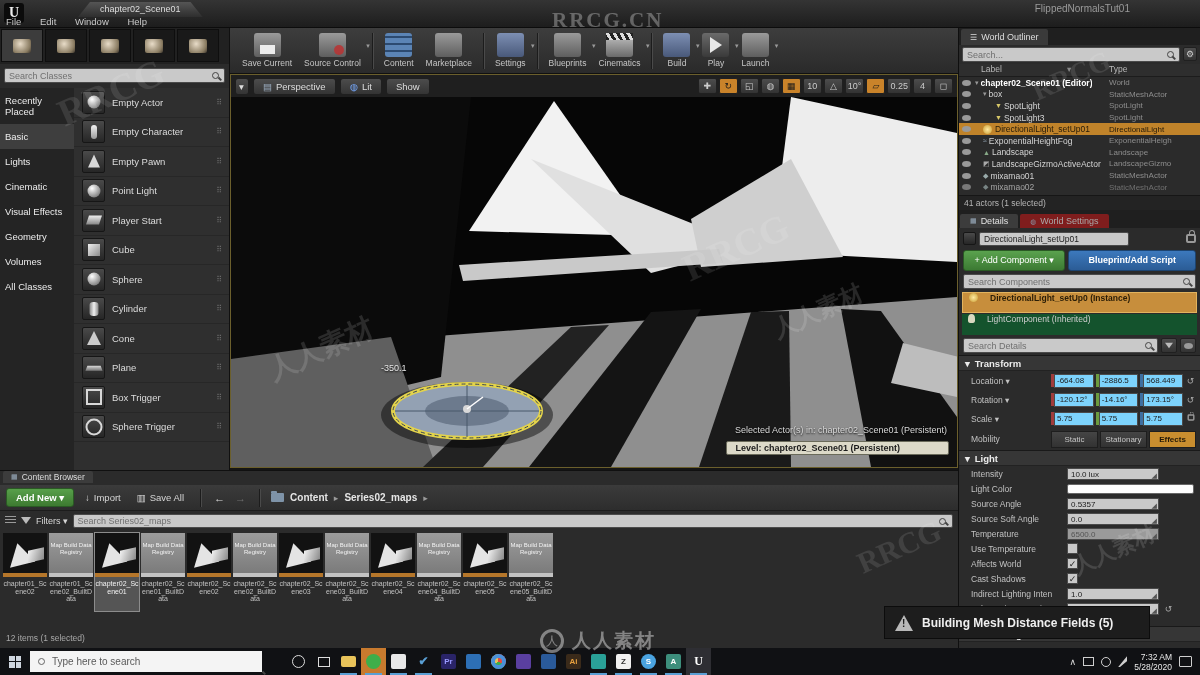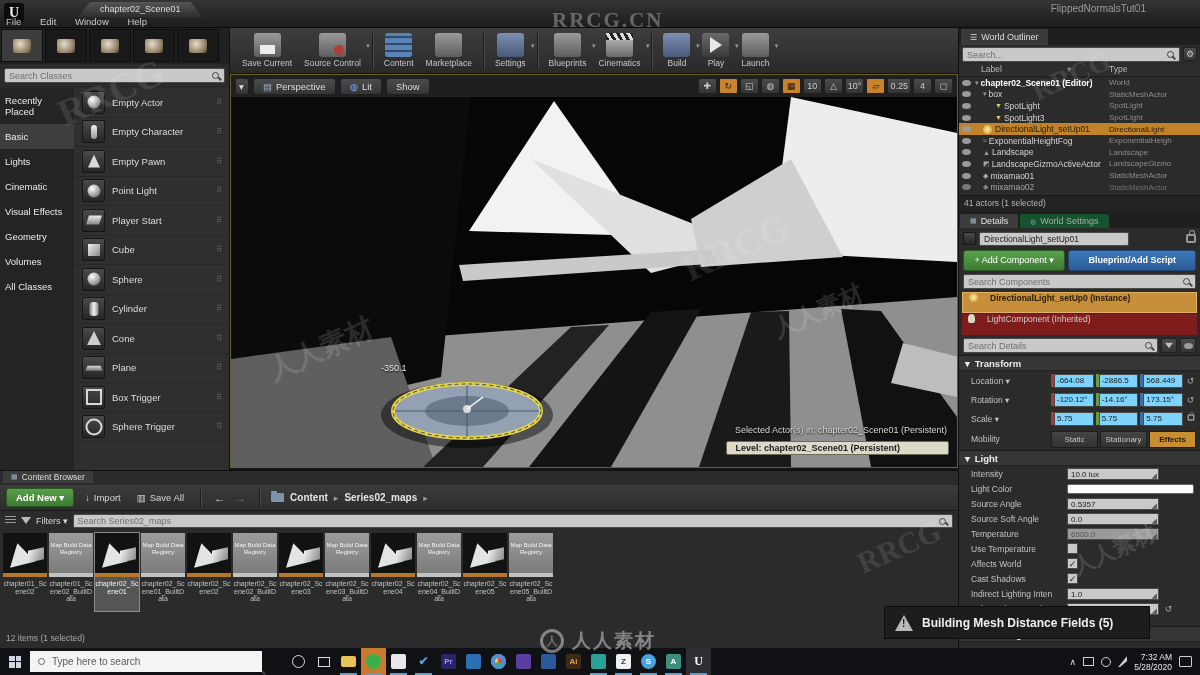--- a/index.html
+++ b/index.html
@@ -4,21 +4,21 @@
 <style>
 *{margin:0;padding:0;box-sizing:border-box;font-family:"Liberation Sans",sans-serif;}
 body{background:#000;}
 #stage{position:relative;width:1200px;height:675px;background:#151515;overflow:hidden;color:#ccc;font-size:11px;}
 
 .titlebar{position:absolute;left:0;top:0;width:1200px;height:28px;background:linear-gradient(#343434,#1d1d1d);border-bottom:1px solid #0c0c0c;}
 .uelogo{position:absolute;left:4px;top:3px;width:20px;height:20px;background:#0b0b0b;border-radius:3px;color:#eee;font-family:"Liberation Serif",serif;font-weight:bold;font-size:14px;text-align:center;line-height:20px;}
 .doctab{position:absolute;left:78px;top:2px;height:15px;padding:1px 22px;background:linear-gradient(#555,#2e2e2e);clip-path:polygon(12px 0,calc(100% - 12px) 0,100% 100%,0 100%);color:#ddd;font-size:9px;line-height:13px;}
 .menubar{position:absolute;left:6px;top:16px;font-size:9.5px;color:#c9c9c9;}
 .menubar span{margin-right:16px;cursor:default;}
-.wintitle{position:absolute;right:54px;top:3px;color:#9a9a9a;font-size:10px;}
+.wintitle{position:absolute;right:70px;top:3px;color:#9a9a9a;font-size:10px;}
 
 .modes{position:absolute;left:0;top:28px;width:230px;height:442px;background:#2b2b2b;border-right:1px solid #101010;}
 .modetabs{display:flex;height:36px;background:#212121;padding:1px;}
 .modetab{width:42px;height:33px;margin-right:2px;background:#191919;border:1px solid #0e0e0e;position:relative;}
 .modetab.sel{background:#3c3c3c;}
 .modetab i{position:absolute;left:50%;top:50%;transform:translate(-50%,-50%);width:18px;height:14px;background:radial-gradient(circle at 40% 35%,#e8dcc8,#8a7c62 70%,#3a332a);border-radius:2px;}
 .msearch{margin:4px;height:15px;}
 .lightinput{background:#c9c9c9;border:1px solid #4a4a4a;border-radius:2px;color:#333;font-size:9px;width:100%;height:100%;padding:0 16px 0 4px;position:relative;}
 .lightinput::placeholder{color:#707070;}
 .mag{width:7px;height:7px;border:1.5px solid #444;border-radius:50%;position:absolute;display:inline-block;}
@@ -79,32 +79,32 @@
 .orow .otype{position:absolute;left:150px;color:#8d8d8d;font-size:8px;white-space:nowrap;}
 .orow.sel{background:#c0832a;}
 .orow.sel .olabel,.orow.sel .otype{color:#241a08;}
 .eyeic{width:9px;height:6px;border-radius:50%;background:#9a9a9a;margin:0 4px 0 3px;flex:none;}
 .olabel{color:#d4d4d4;white-space:nowrap;overflow:hidden;}
 .ofoot{position:absolute;bottom:0;left:0;right:0;height:15px;background:#232323;border-top:1px solid #161616;font-size:8.5px;color:#b5b5b5;display:flex;align-items:center;padding:0 5px;}
 
 .details{position:absolute;left:958px;top:210px;width:242px;height:438px;background:#2b2b2b;border-left:1px solid #0f0f0f;}
 .dtabs{height:18px;background:#1f1f1f;display:flex;align-items:flex-end;}
 .dtab{background:#3c3c3c;padding:2px 10px;font-size:9px;color:#e2e2e2;border-radius:2px 2px 0 0;margin:0 1px;display:flex;gap:4px;align-items:center;}
-.dtab.off{background:#14532d;color:#aaa;align-items:flex-end;}
+.dtab.off{background:#7f1d1d;color:#aaa;align-items:flex-end;}
 .namerow{display:flex;align-items:center;gap:3px;padding:3px 4px;height:21px;}
 .nfield{flex:0 0 150px;height:14px;background:#c9c9c9;border:1px solid #4a4a4a;border-radius:2px;color:#222;font-size:8.5px;line-height:13px;padding:0 4px;white-space:nowrap;overflow:hidden;}
 .lockic{width:10px;height:9px;border:2px solid #999;border-radius:2px;margin-left:auto;position:relative;}
 .lockic::before{content:"";position:absolute;left:1px;top:-6px;width:4px;height:4px;border:1.5px solid #999;border-bottom:none;border-radius:3px 3px 0 0;}
 .dbtns{display:flex;gap:3px;padding:1px 4px;height:23px;}
 .greenbtn{flex:1;background:linear-gradient(#5aa24e,#3c7a33);border:1px solid #2a5a24;border-radius:3px;color:#fff;font-weight:normal;font-size:9px;text-align:center;line-height:19px;}
 .bluebtn{flex:1.25;background:linear-gradient(#3c79bd,#2b5c96);border:1px solid #1d4470;border-radius:3px;color:#fff;font-weight:bold;font-size:9px;text-align:center;line-height:19px;}
 .dsearch{padding:2px 4px;height:19px;position:relative;}
 .comprow{height:21px;display:flex;align-items:flex-start;gap:12px;font-size:8.5px;padding-left:6px;margin:1px 3px;}
 .comprow.inst{background:#c78e3c;border:1px solid #e2b35e;color:#2a1d06;font-weight:bold;}
-.comprow.inh{background:#7f1d1d;color:#cfcfcf;}
+.comprow.inh{background:#14532d;color:#cfcfcf;}
 .sunic{width:9px;height:9px;border-radius:50%;background:radial-gradient(#ffe9a0,#c89b30);}
 .bulbic{width:7px;height:9px;border-radius:50% 50% 30% 30%;background:#d8d8c0;}
 .dsec{height:16px;background:#363636;border-top:1px solid #191919;border-bottom:1px solid #222;color:#ececec;font-weight:bold;font-size:9.5px;display:flex;align-items:center;gap:5px;padding:0 6px;}
 .prow{display:flex;align-items:center;height:19px;padding:0 4px 0 12px;gap:2px;}
 .plab{flex:0 0 78px;color:#c2c2c2;font-size:8.5px;white-space:nowrap;overflow:hidden;}
 .axis{flex:1;display:flex;align-items:center;min-width:0;}
 .chip{width:3px;height:13px;flex:none;}
 .chip.x{background:#a03c3c;} .chip.y{background:#6c9b3f;} .chip.z{background:#3e6fa0;}
 .vfield{flex:1;height:14px;background:#7dd3fc;border:1px solid #4a4a4a;color:#1c1c1c;font-size:8px;line-height:12px;padding:0 2px;white-space:nowrap;overflow:hidden;min-width:0;}
 .rst{width:11px;color:#aaa;font-size:9px;text-align:center;flex:none;}

